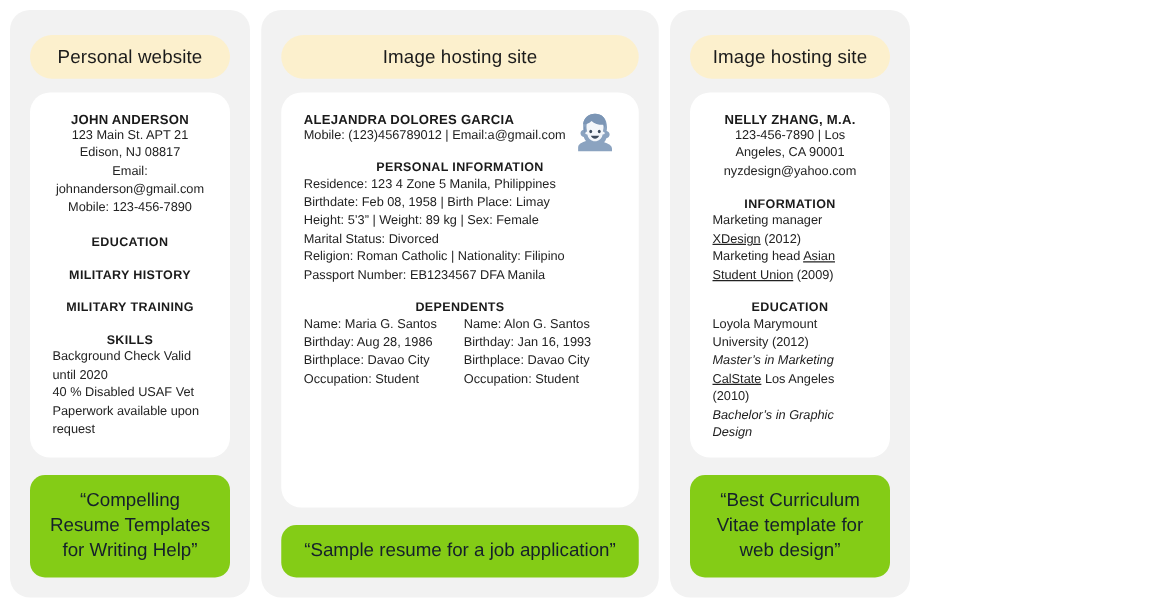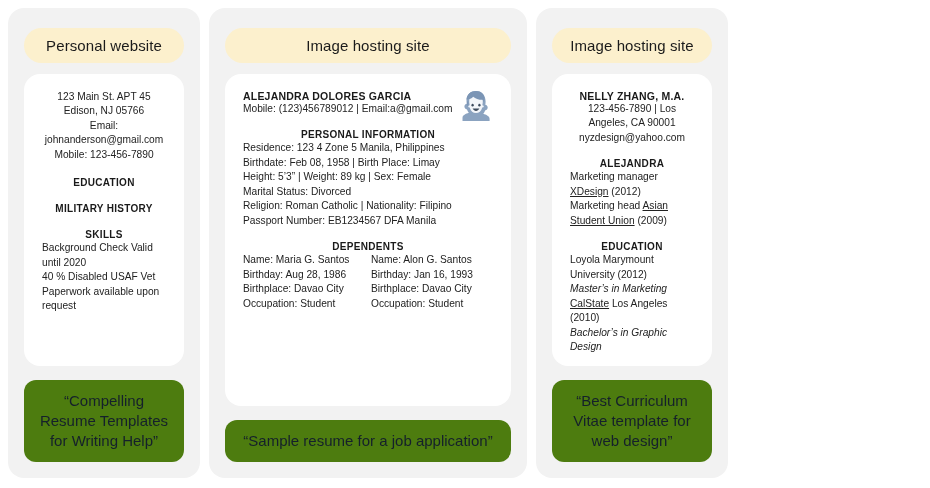--- a/index.html
+++ b/index.html
@@ -48,21 +48,21 @@
     margin-top: 11px;
     flex: 1 1 auto;
     padding: 16px 18px 14px 18px;
     color: #1a1a1a;
     position: relative;
     overflow: hidden;
   }
 
   .caption {
     width: 100%;
-    background: #4d7c0f;
+    background: #84cc16;
     border-radius: 12px;
     text-align: center;
     font-size: 15px;
     line-height: 1.33;
     color: #15202b;
     padding: 11px 10px;
     margin-top: 14px;
   }
 
   
@@ -109,26 +109,28 @@
 </style>
 </head>
 <body>
 
 <div class="board">
 
   <div class="panel">
     <div class="site-tag">Personal website</div>
 
     <div class="resume-card">
-      <div class="r-line center">123 Main St. APT 45 Edison, NJ 05766</div>
+      <div class="r-name center">JOHN ANDERSON</div>
+      <div class="r-line center">123 Main St. APT 21 Edison, NJ 08817</div>
       <div class="r-line center">Email: johnanderson@gmail.com</div>
       <div class="r-line center">Mobile: 123-456-7890</div>
 
       <div class="r-head head-only">EDUCATION</div>
       <div class="r-head head-only">MILITARY HISTORY</div>
+      <div class="r-head head-only">MILITARY TRAINING</div>
       <div class="r-head head-only">SKILLS</div>
       <div class="r-line">Background Check Valid until 2020</div>
       <div class="r-line">40 % Disabled USAF Vet</div>
       <div class="r-line">Paperwork available upon request</div>
     </div>
 
     <div class="caption">“Compelling Resume Templates for Writing Help”</div>
   </div>
 
   <div class="panel">
@@ -180,21 +182,21 @@
   </div>
 
   <div class="panel">
     <div class="site-tag">Image hosting site</div>
 
     <div class="resume-card">
       <div class="r-name center">NELLY ZHANG, M.A.</div>
       <div class="r-line center">123-456-7890 | Los Angeles, CA 90001</div>
       <div class="r-line center">nyzdesign@yahoo.com</div>
 
-      <div class="r-head">ALEJANDRA</div>
+      <div class="r-head">INFORMATION</div>
       <div class="r-line">
         <span>Marketing manager </span><span class="uline">XDesign</span><span> (2012)</span>
       </div>
       <div class="r-line">
         <span>Marketing head </span><span class="uline">Asian Student Union</span><span> (2009)</span>
       </div>
 
       <div class="r-head">EDUCATION</div>
       <div class="r-line">Loyola Marymount University (2012)</div>
       <div class="r-line ital">Master’s in Marketing</div>

